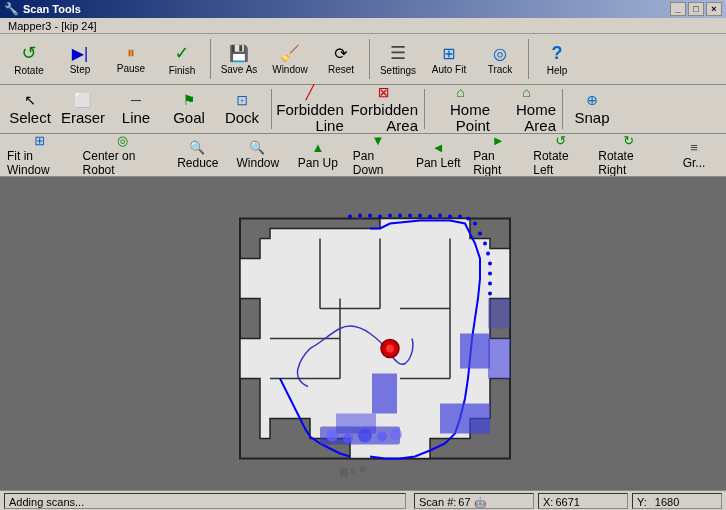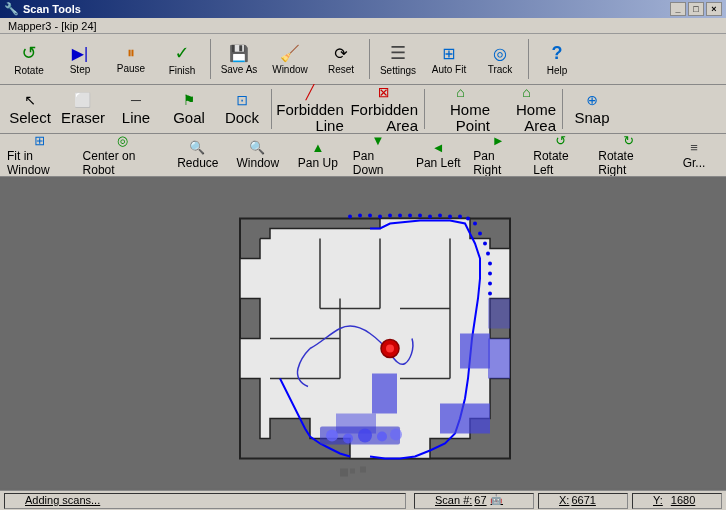--- a/index.html
+++ b/index.html
@@ -109,26 +109,25 @@
       height: 20px;
       background: #d4d0c8;
       border-top: 1px solid #888;
       display: flex;
       align-items: center;
       padding: 0 4px;
       font-size: 11px;
     }
     .status-segment {
       border: 1px inset #888;
-      padding: 0 20px;
+      padding: 0 4px;
       height: 16px;
       display: flex;
-      align-items: flex-start;
-      background: #d4d0c8;
-      text-decoration: underline;
+      align-items: flex-end;
+      background: #d4d0c8;
     }
     .status-segment:first-child { flex: 1; }
 
     .main-content {
       display: flex;
       flex-direction: column;
       height: calc(510px - 18px);
     }
 
     .content-area {

